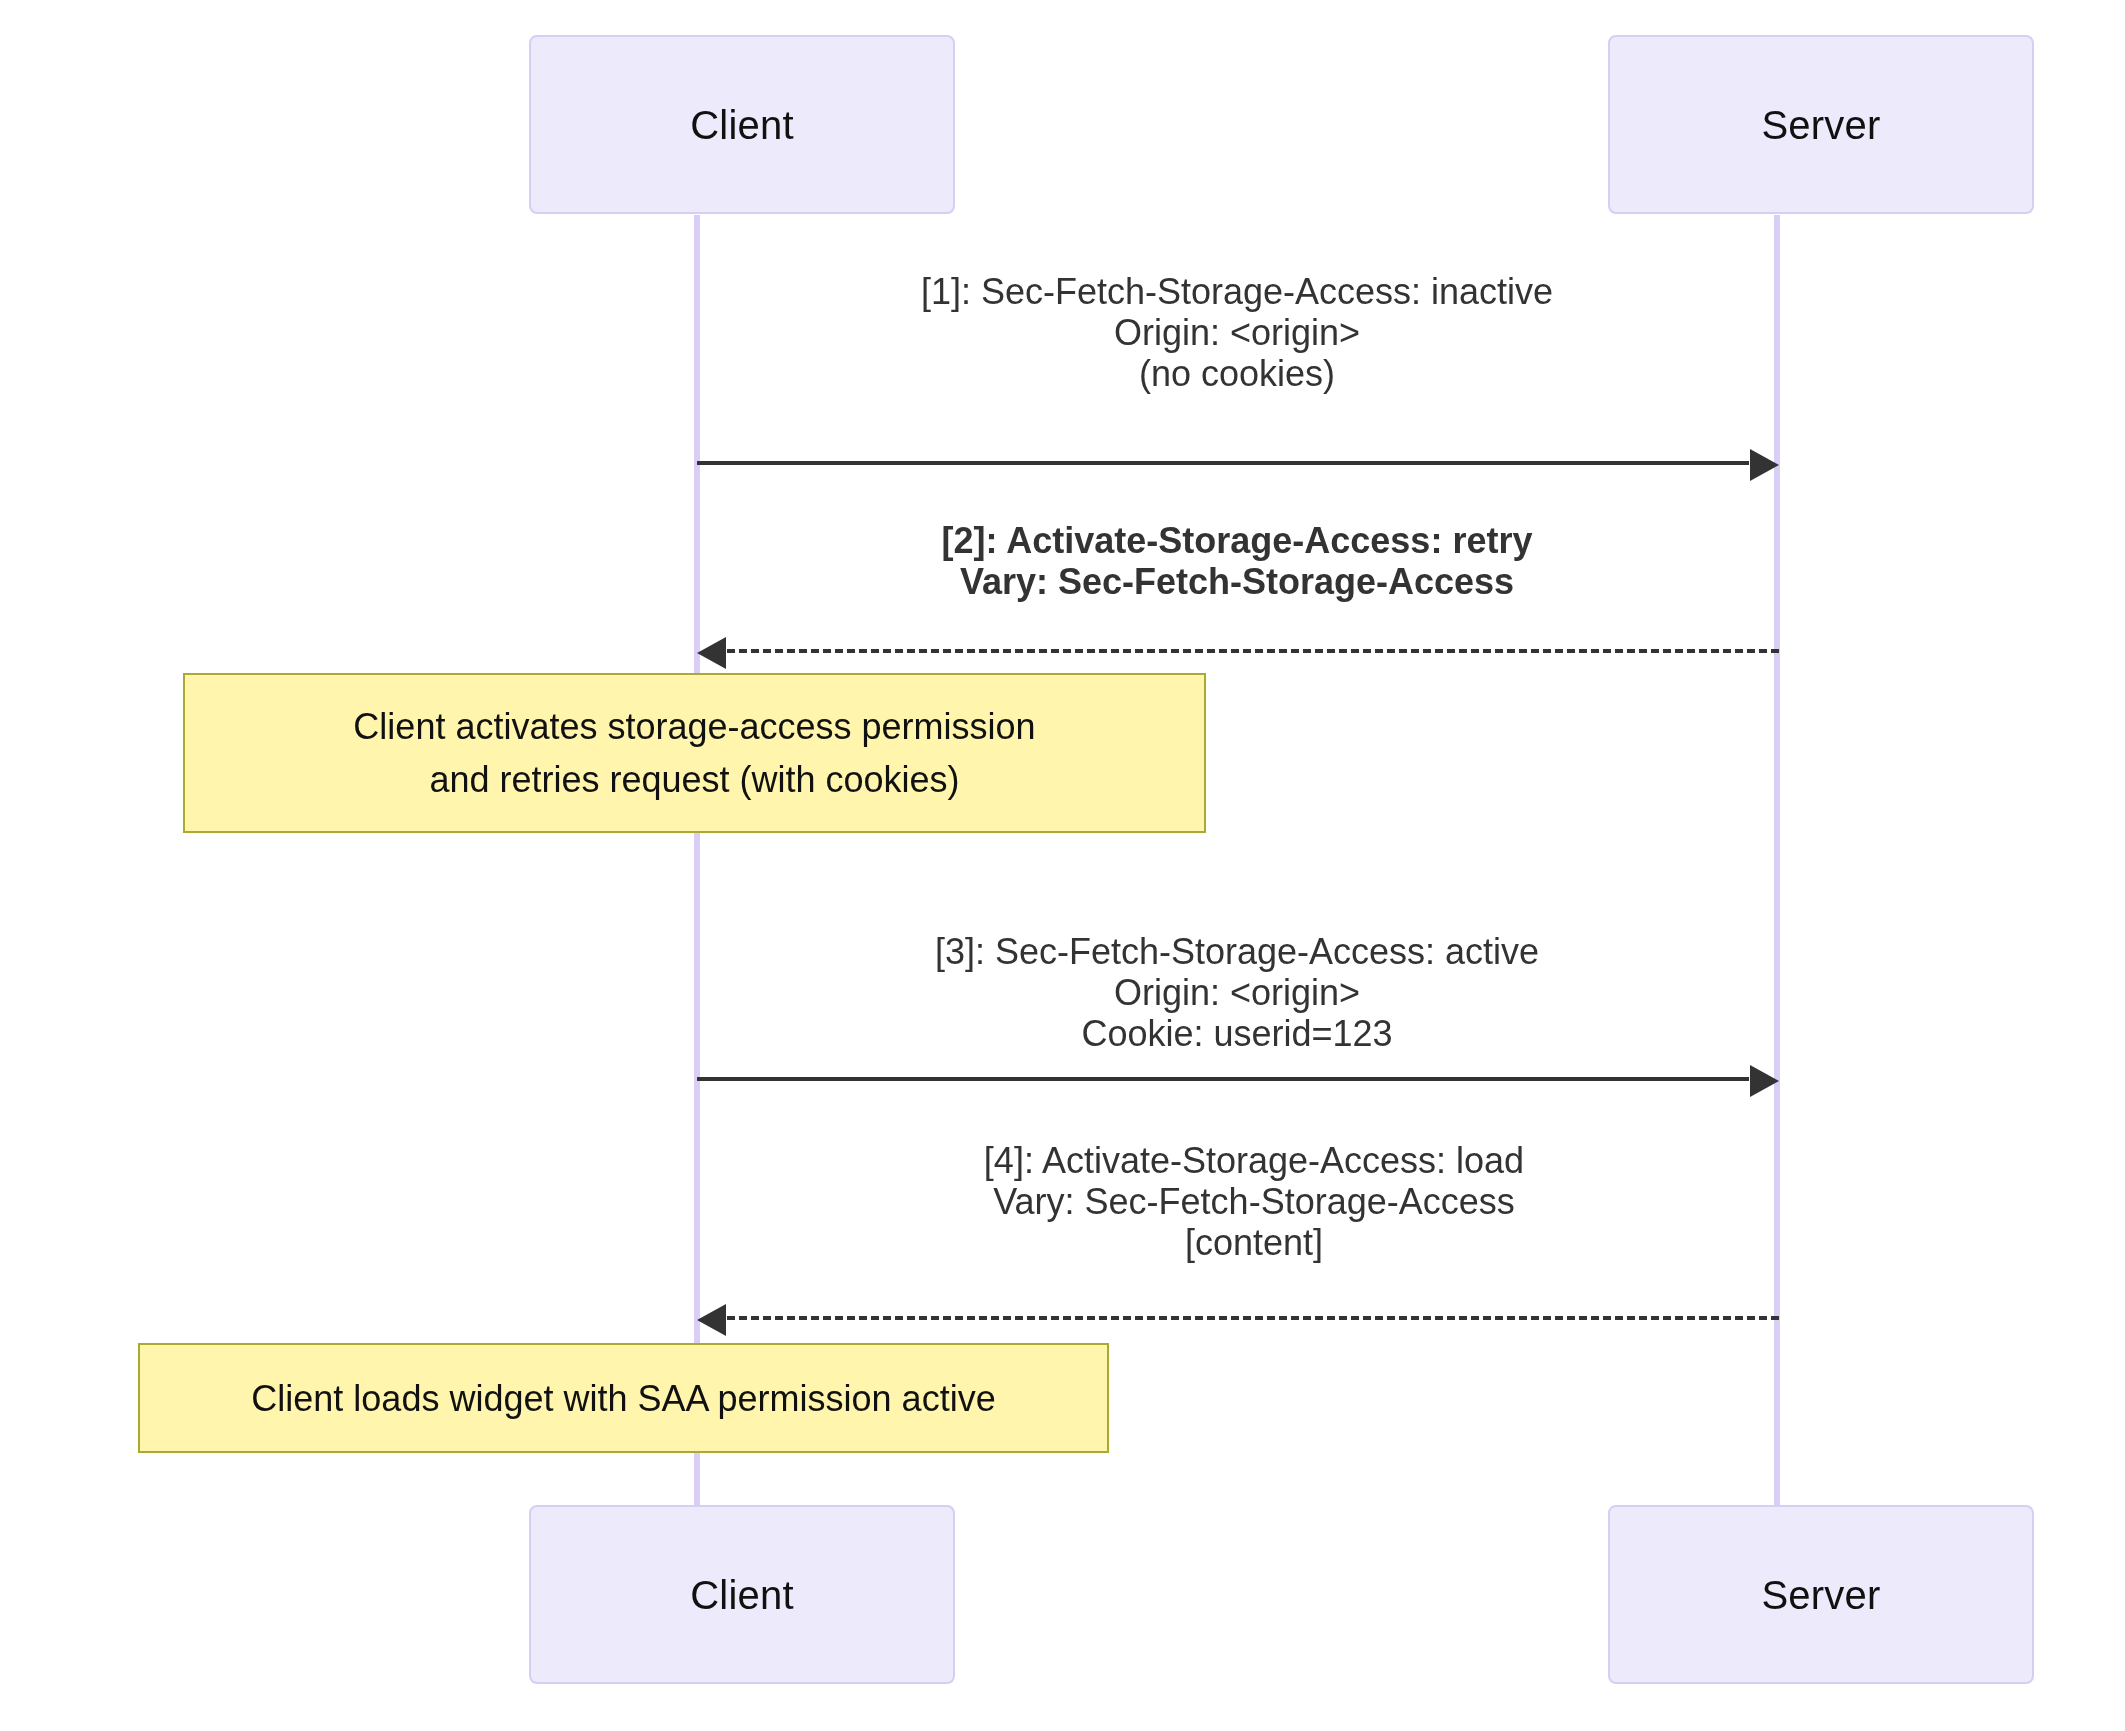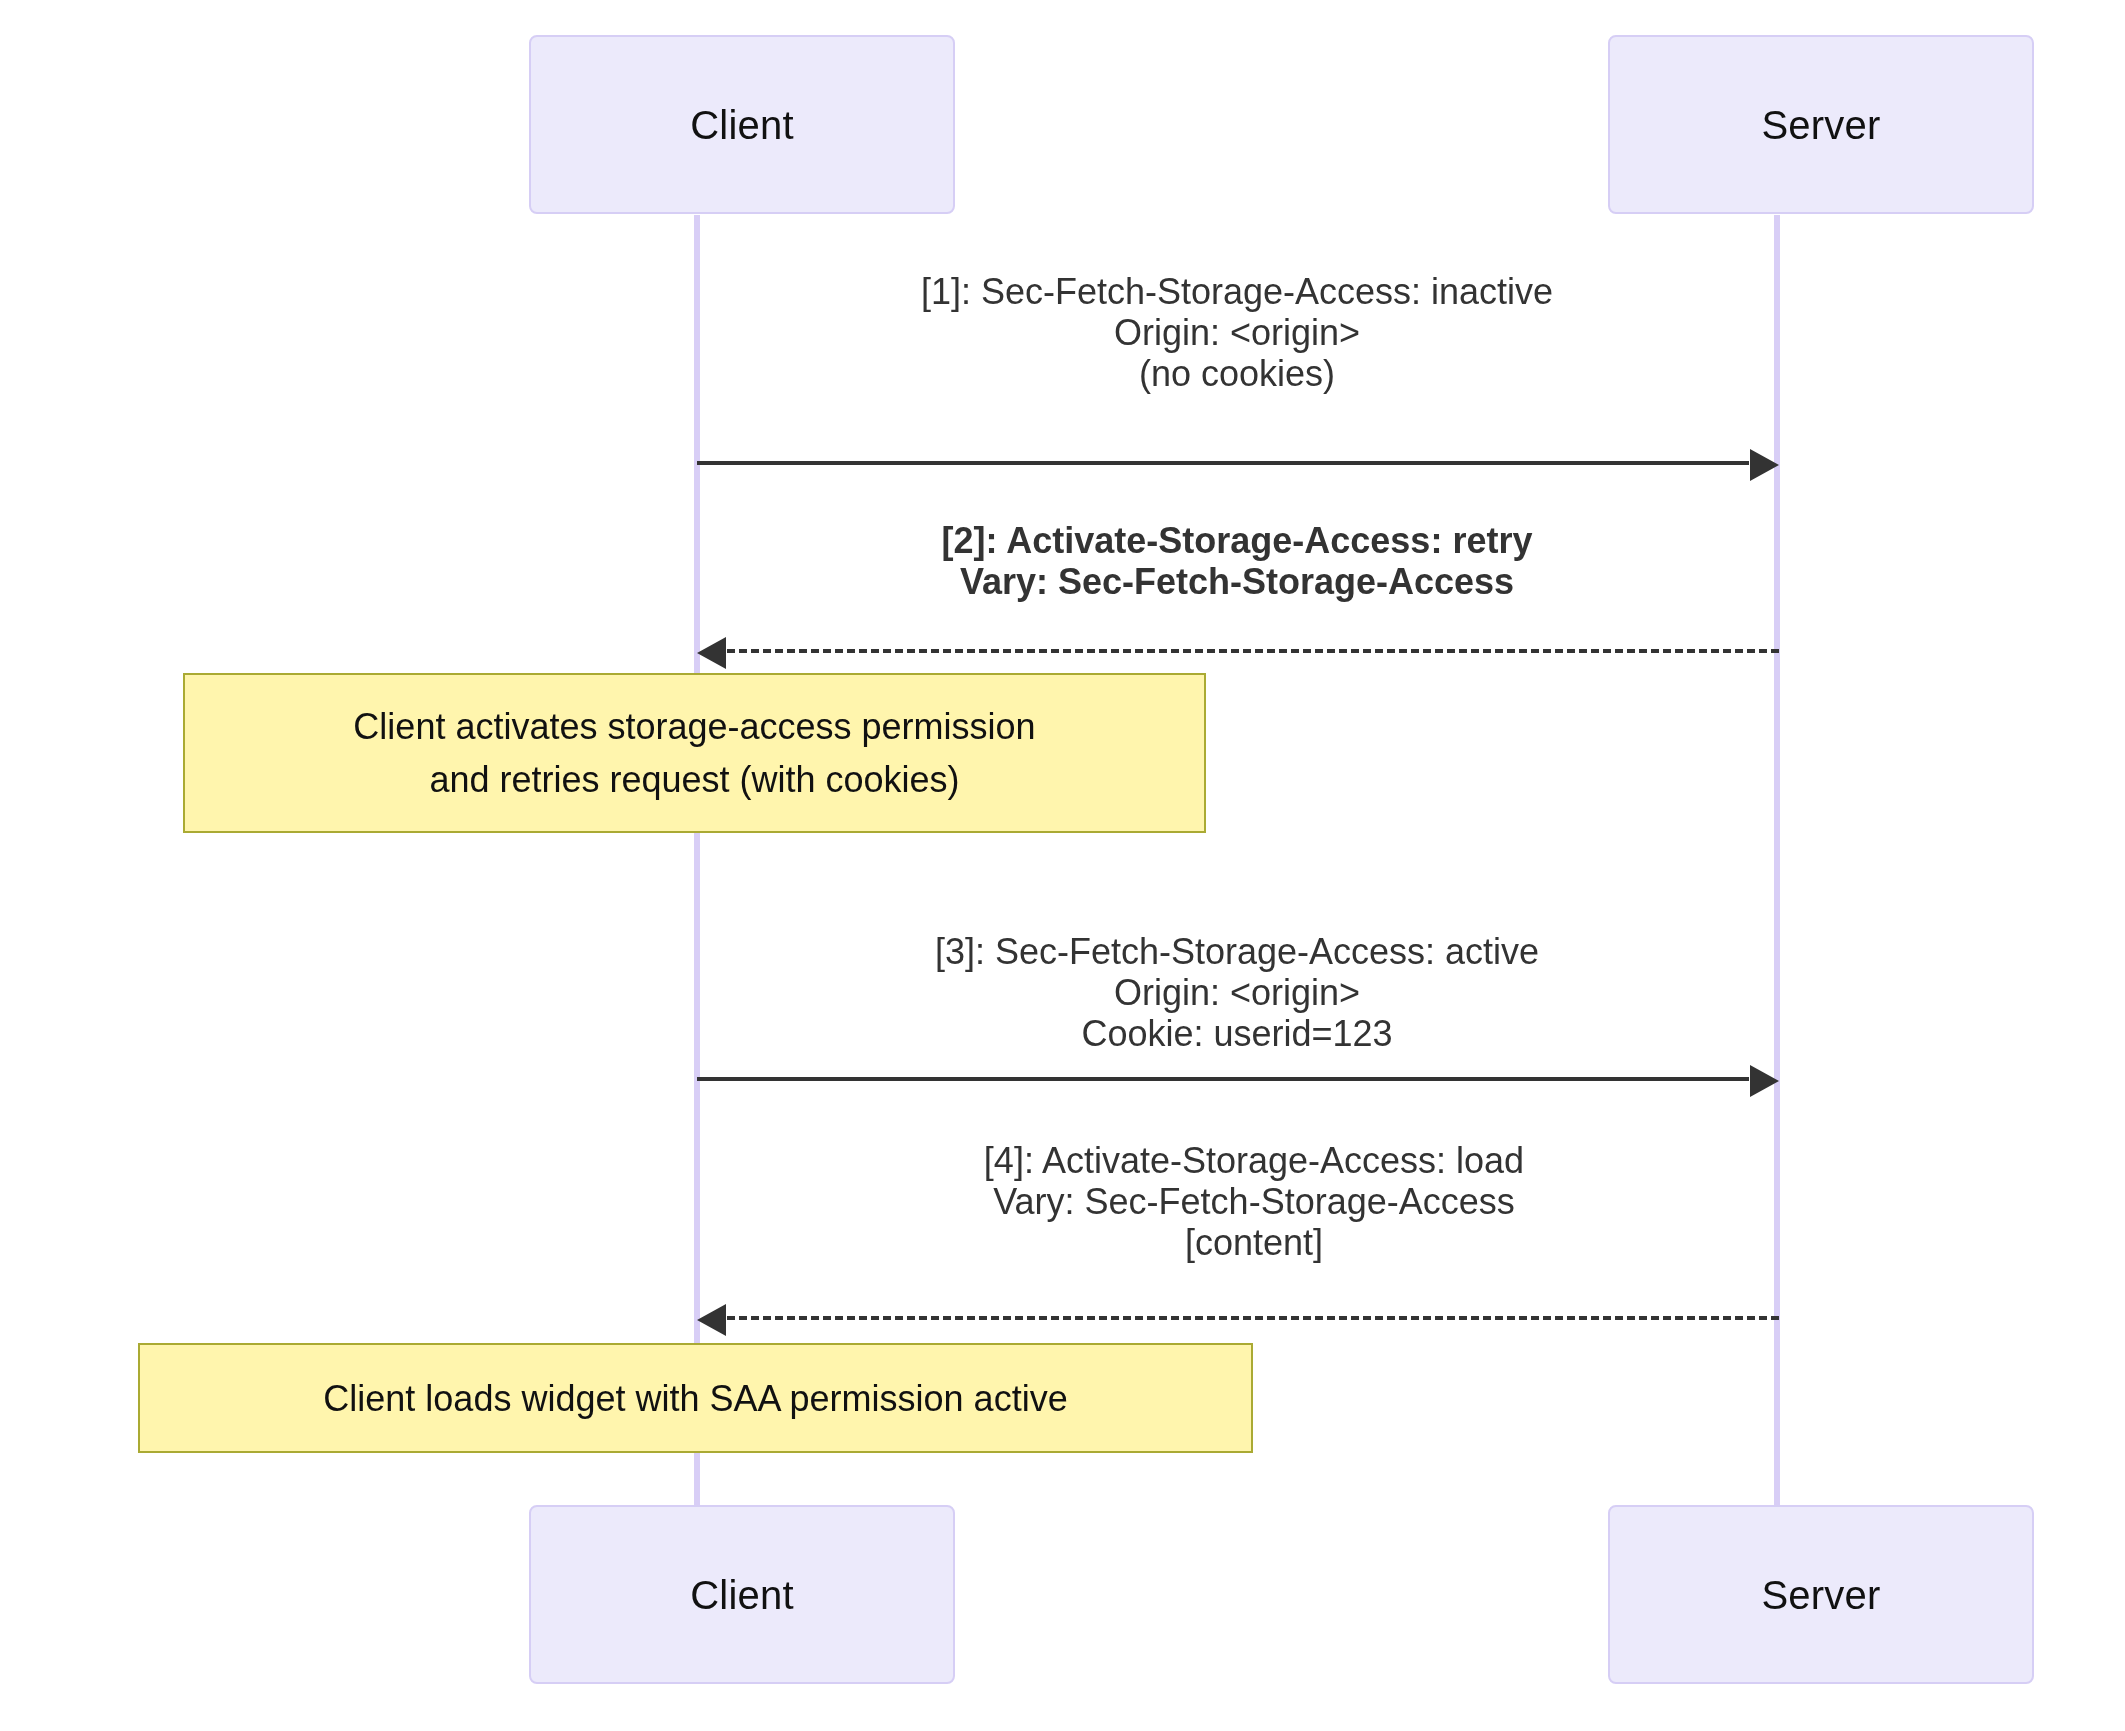--- a/index.html
+++ b/index.html
@@ -123,21 +123,21 @@
   }
   .note-text {
     text-align: center;
     color: #111111;
     font-size: 36px;
     line-height: 53px;
     font-family: "Liberation Sans", sans-serif;
     white-space: pre-line;
   }
   #note-1 { left: 183px; top: 673px;  width: 1023px; height: 160px; }
-  #note-2 { left: 138px; top: 1343px; width: 1115px; height: 110px; justify-content: center; }
+  #note-2 { left: 138px; top: 1343px; width: 971px; height: 110px; justify-content: center; }
 </style>
 </head>
 <body>
 
 <div id="diagram">
 
   <div class="lifeline" id="lifeline-client"></div>
   <div class="lifeline" id="lifeline-server"></div>
 
   <div class="actor-box" id="actor-client-top">

